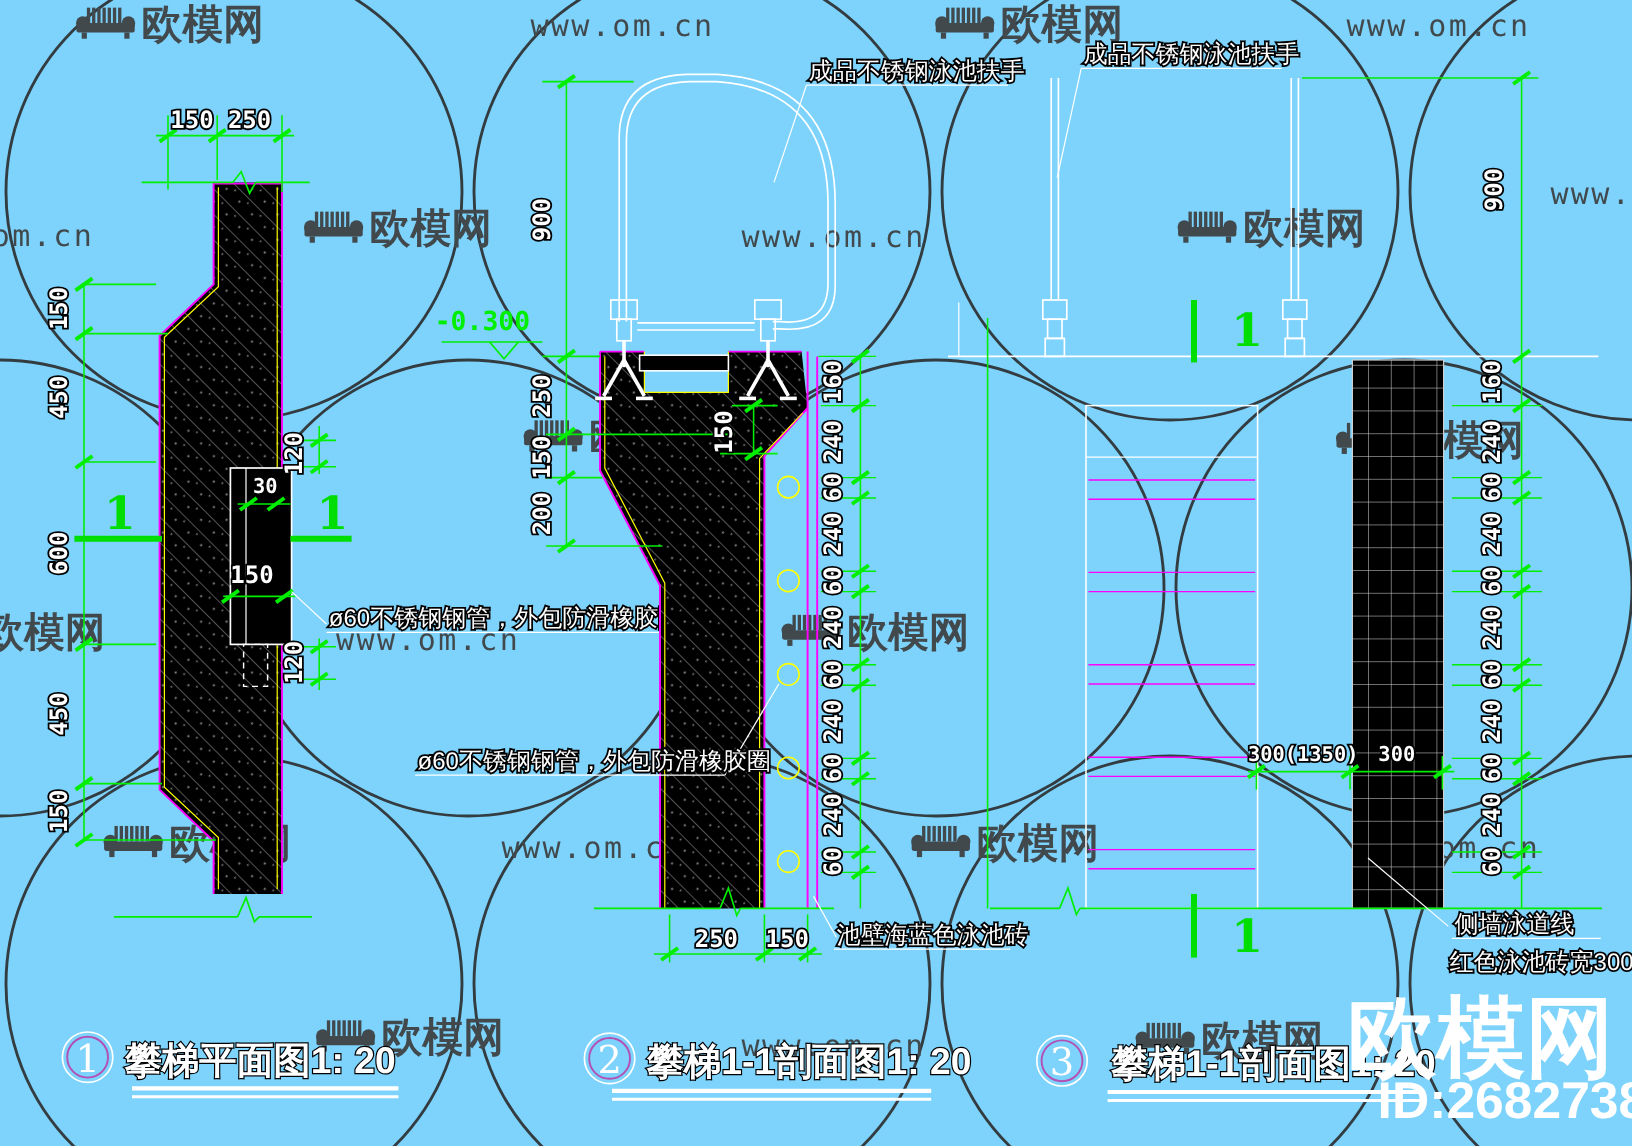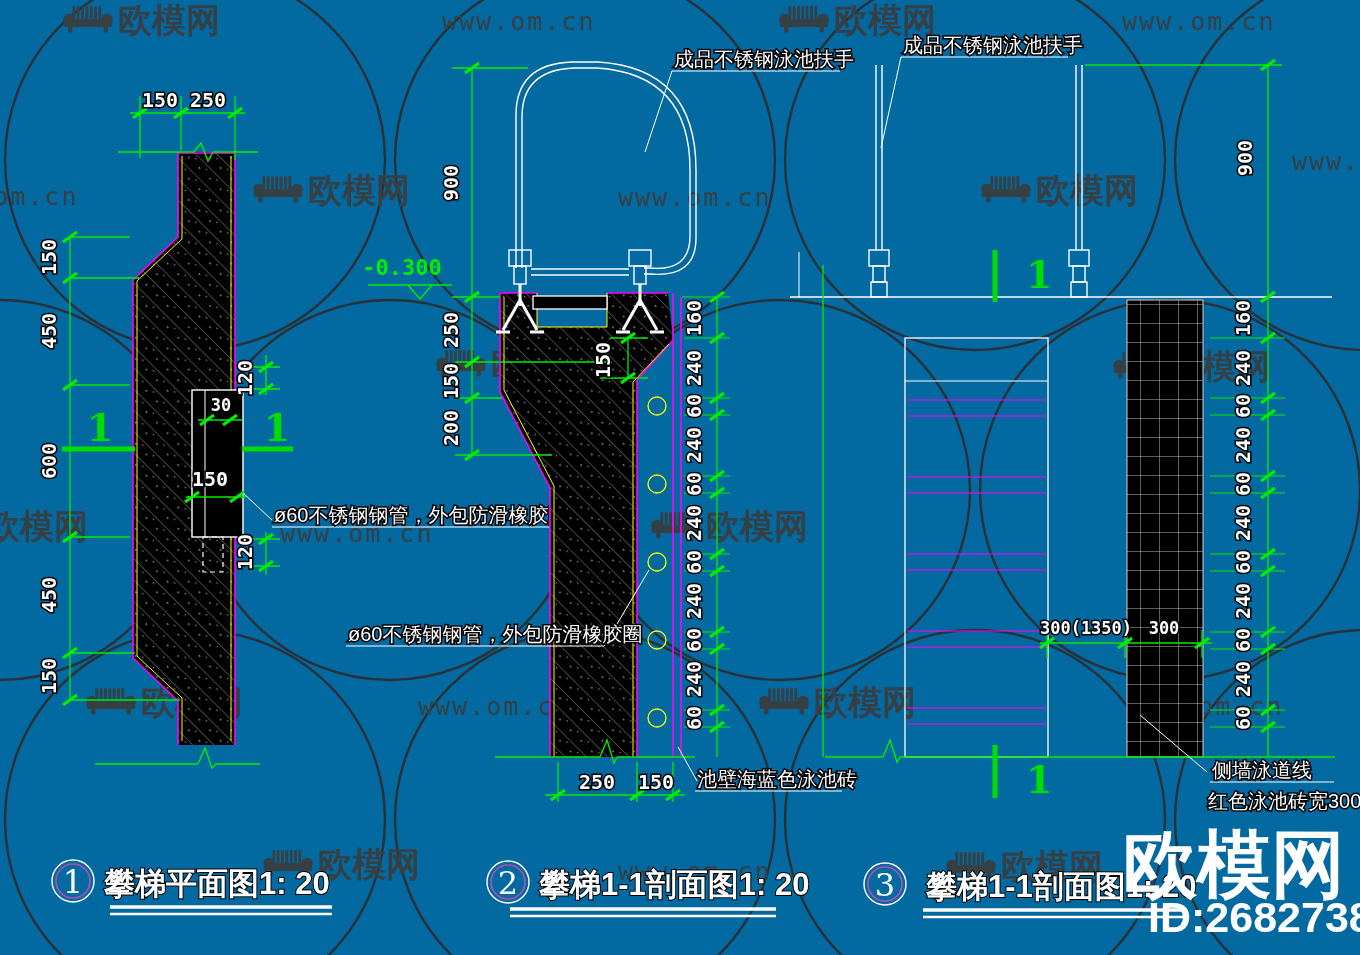--- a/index.html
+++ b/index.html
@@ -1,16 +1,16 @@
 <!DOCTYPE html>
 <html><head>
 <meta charset="utf-8">
 <style>
   html,body{margin:0;padding:0;background:#000;}
-  .canvas{position:relative;width:1360px;height:955px;background:#0369a1;overflow:hidden;
+  .canvas{position:relative;width:1360px;height:955px;background:#7dd3fc;overflow:hidden;
           font-family:"Liberation Sans",sans-serif;}
   svg text{user-select:none;}
   .dimnum{font-family:"DejaVu Sans Mono",monospace;font-size:20px;fill:#ffffff;
           paint-order:stroke;stroke:#000;stroke-width:3px;font-weight:bold;}
   .dimnum-s{font-family:"DejaVu Sans Mono",monospace;font-size:17px;fill:#ffffff;
           paint-order:stroke;stroke:#000;stroke-width:3px;font-weight:bold;}
   .anno{font-family:"Liberation Sans",sans-serif;font-size:20px;fill:#ffffff;
         paint-order:stroke;stroke:#000;stroke-width:3px;}
   .greentxt{font-family:"DejaVu Sans Mono",monospace;font-size:22px;fill:#00ee00;font-weight:bold;}
   .marker1{font-family:"DejaVu Serif",serif;font-size:38px;fill:#00dd00;font-weight:bold;}

